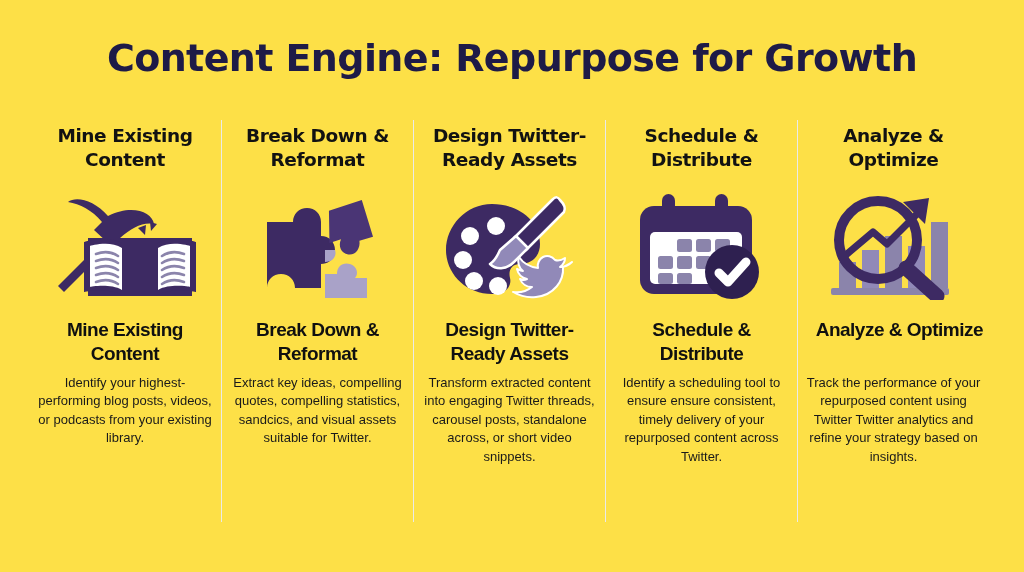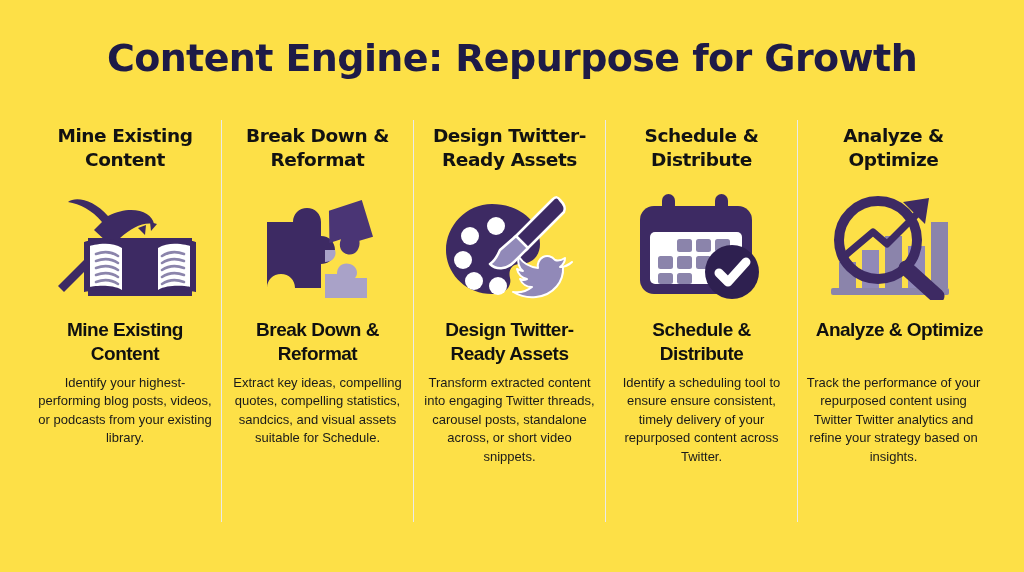--- a/index.html
+++ b/index.html
@@ -169,21 +169,21 @@
 
           <path d="M14 34 L40 34 C40 26 46 20 54 20 C62 20 68 26 68 34 L68 48 C76 48 82 54 82 62 C82 70 76 76 68 76 L68 100 L42 100 C42 92 36 86 28 86 C20 86 14 92 14 100 Z" fill="#3d2a63"></path>
 
           <path d="M78 20 L112 14 L118 52 L104 54 C104 62 98 68 91 66 C84 64 82 56 86 50 L74 52 Z" fill="#4a3575" transform="rotate(-8 96 36)"></path>
 
           <path d="M72 86 L84 86 C84 78 90 74 97 76 C104 78 106 86 102 90 L114 90 L114 110 L72 110 Z" fill="#a9a2c8"></path>
           <path d="M72 86 L72 74 C80 74 84 68 82 62 L72 62 Z" fill="#a9a2c8"></path>
         </svg>
       </div>
       <div class="bottom-heading">Break Down &amp; Reformat</div>
-      <div class="body-text">Extract key ideas, compelling quotes, compelling statistics, sandcics, and visual assets suitable for Schedule.</div>
+      <div class="body-text">Extract key ideas, compelling quotes, compelling statistics, sandcics, and visual assets suitable for Twitter.</div>
     </div>
 
     <div class="column">
       <div class="top-heading">Design Twitter-Ready Assets</div>
       <div class="icon-wrap">
         <svg width="140" height="112" viewBox="0 0 140 112" xmlns="http://www.w3.org/2000/svg">
 
           <path d="M52 16 C26 16 6 38 6 62 C6 86 26 106 52 106 C66 106 72 98 70 90 C68 82 72 76 80 76 C92 76 100 68 100 56 C100 32 78 16 52 16 Z" fill="#3d2a63"></path>
           <circle cx="56" cy="38" r="9" fill="#ffffff"></circle>
           <circle cx="30" cy="48" r="9" fill="#ffffff"></circle>

